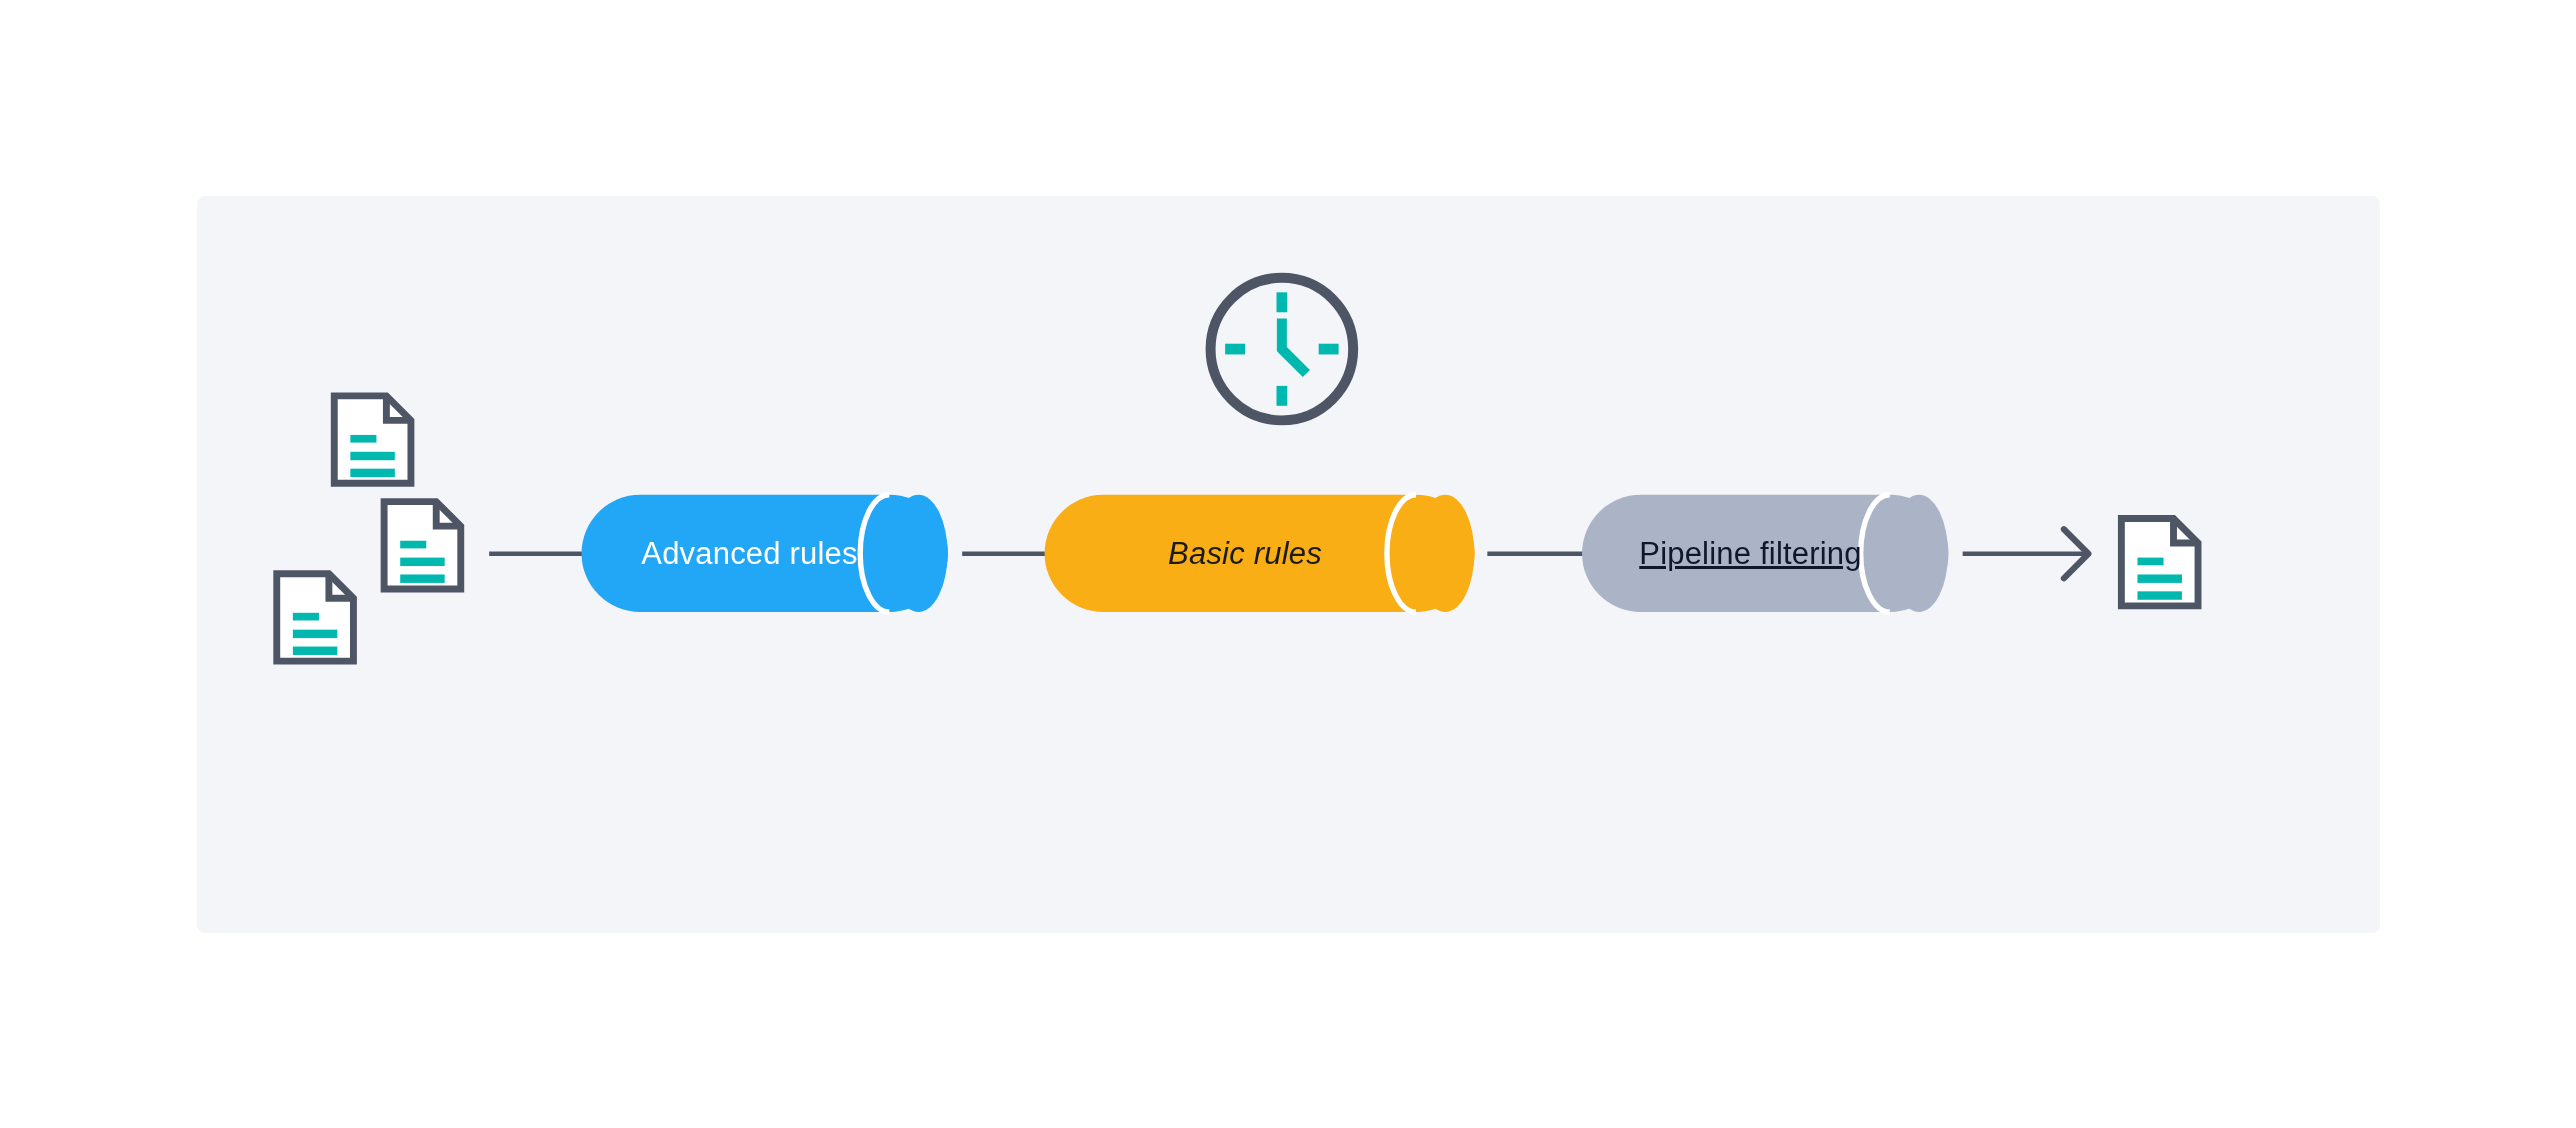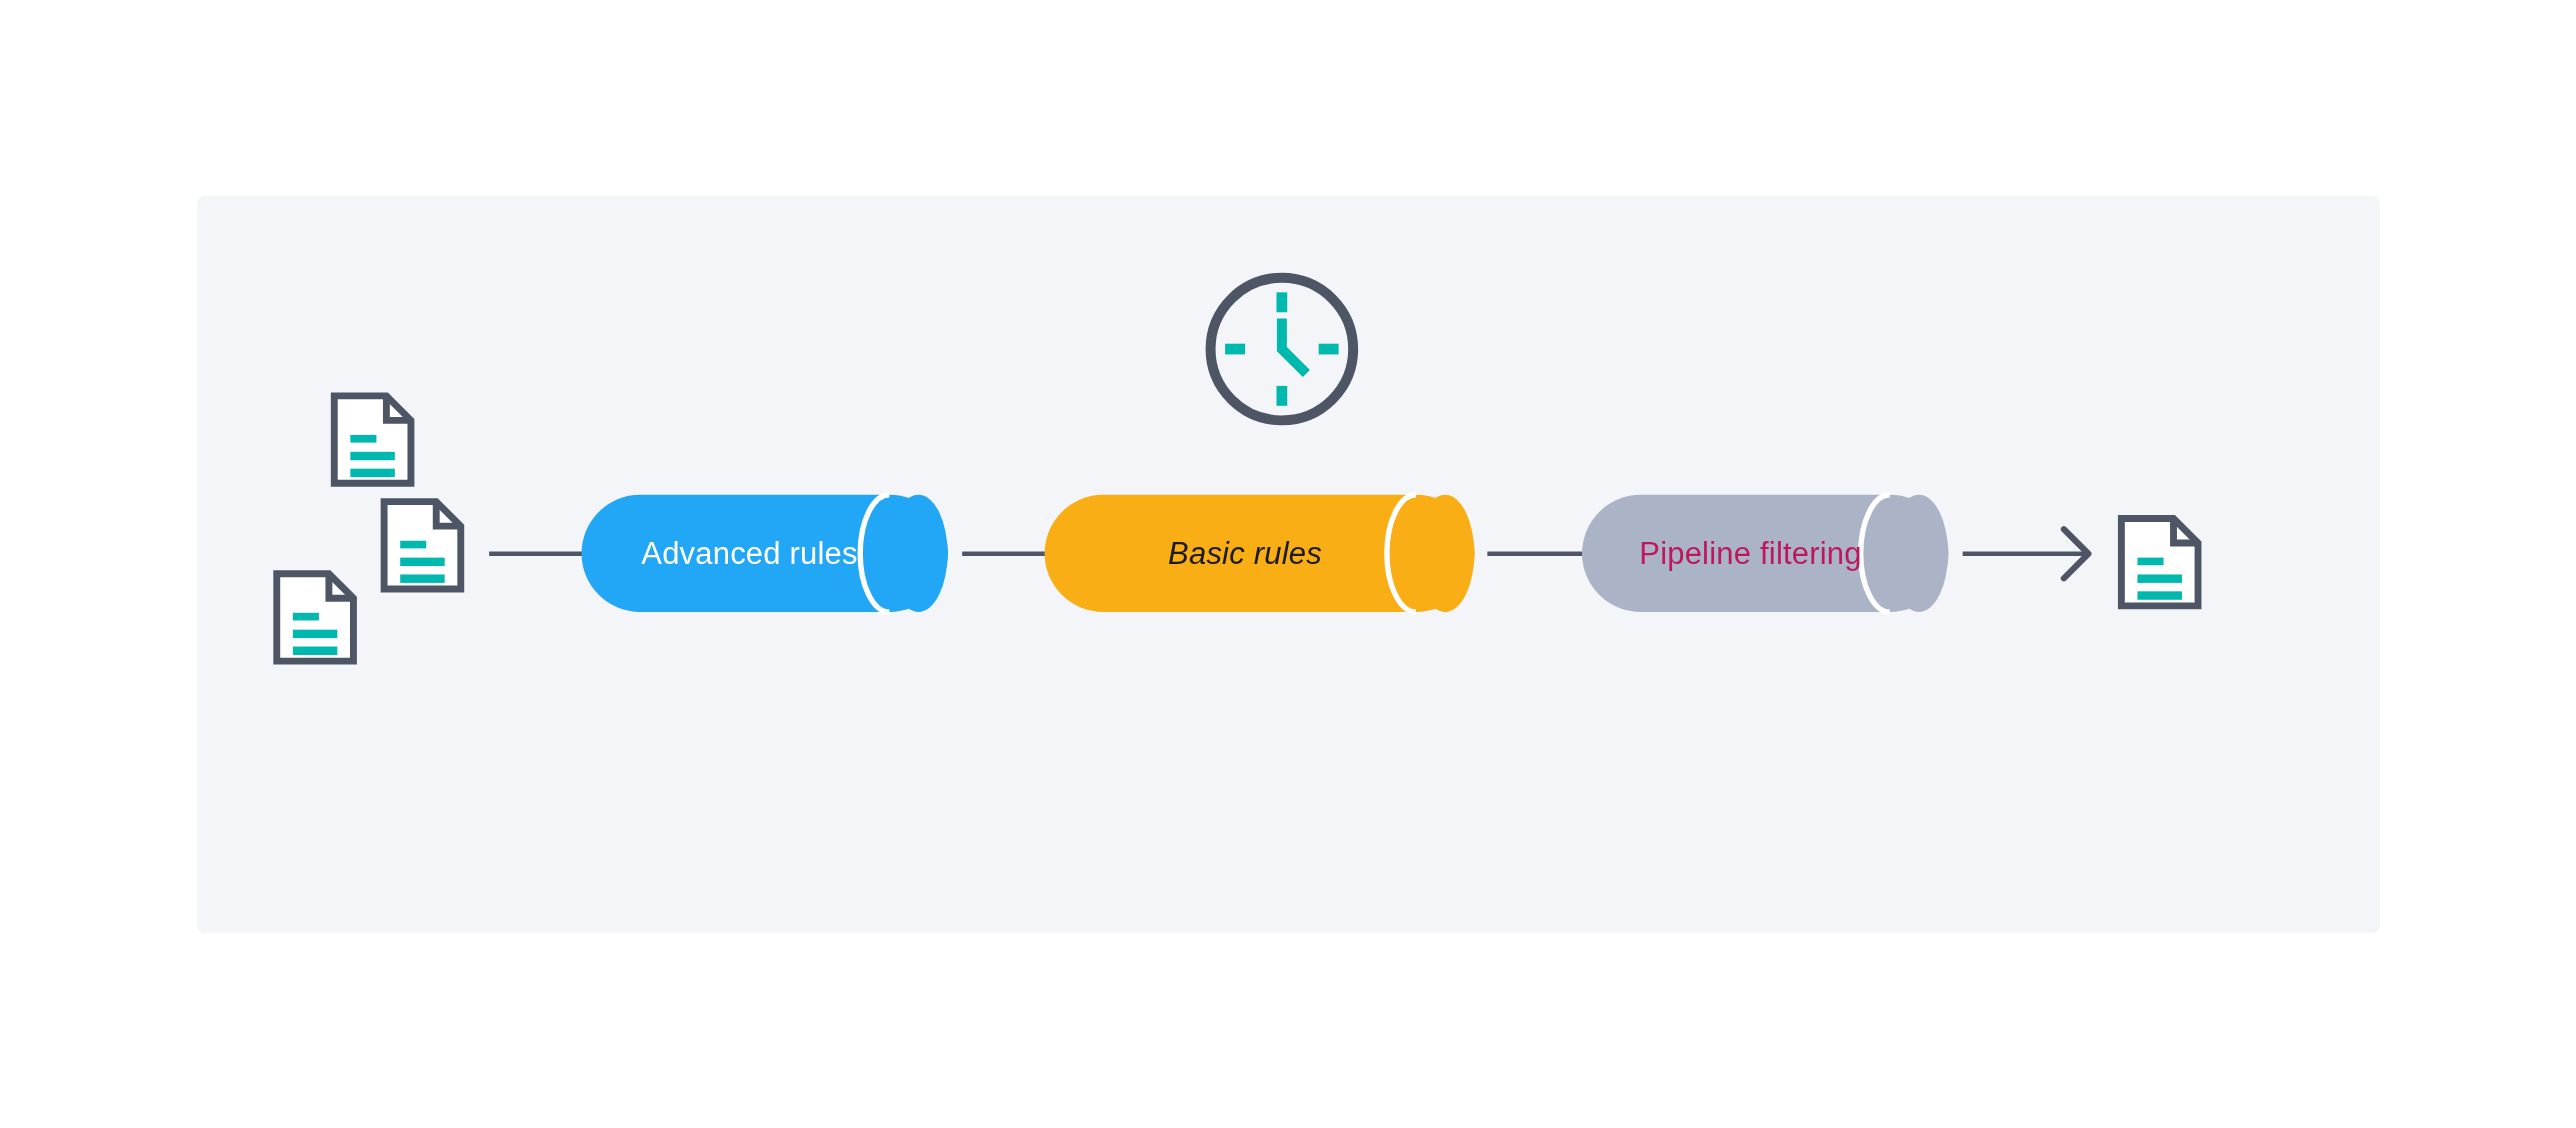--- a/index.html
+++ b/index.html
@@ -67,21 +67,22 @@
     left: 1044px;
     top: 495px;
     width: 402px;
     color: #1b1b1b;
     font-style: italic;
   }
   #label-pipeline {
     left: 1582px;
     top: 495px;
     width: 337px;
-    color: #be185d;
+    color: #0f172a;
+    text-decoration: underline;
   }
 </style>
 </head>
 <body>
 
 <div id="diagram-root">
 
   <div class="panel"></div>
 
   <svg class="canvas" viewBox="0 0 3360 1472">

